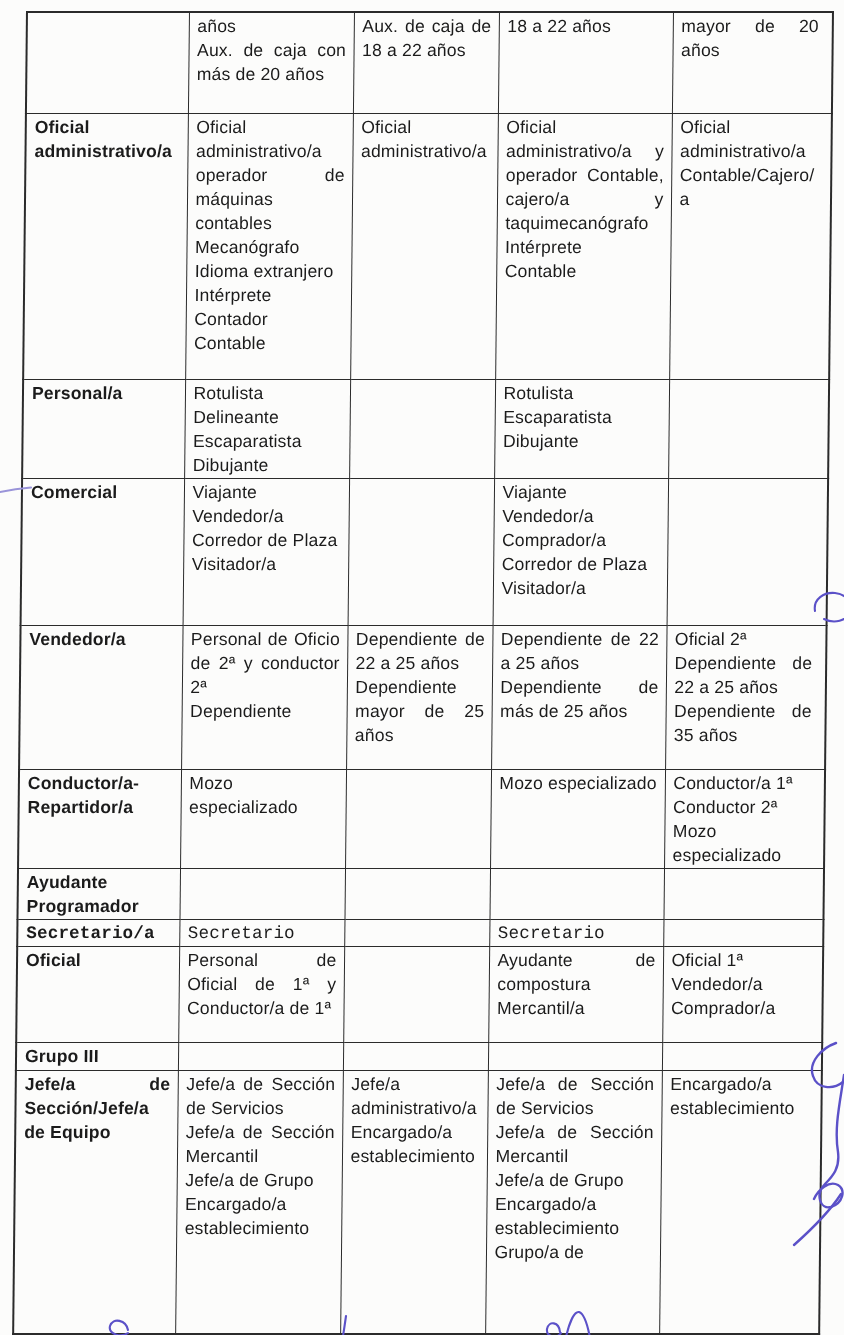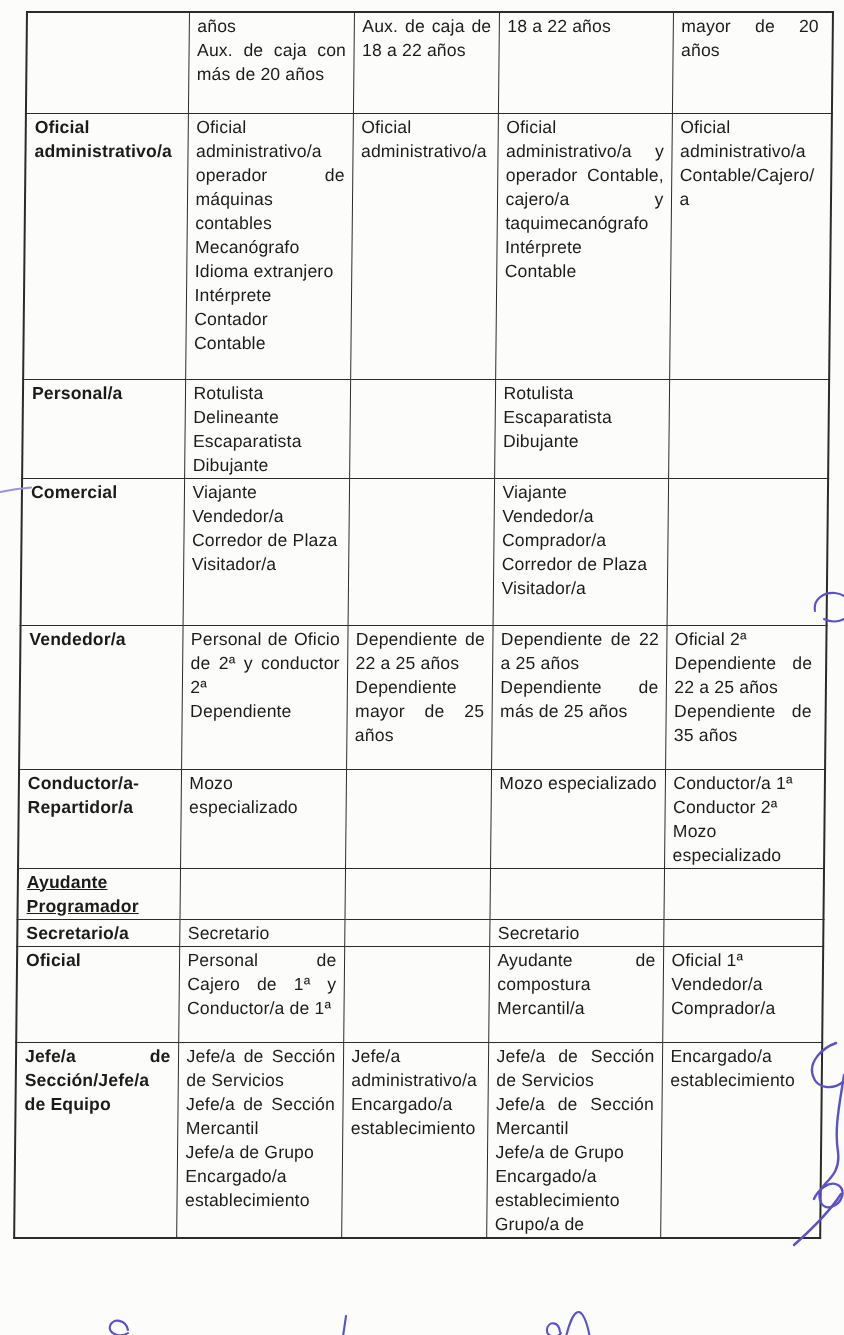--- a/index.html
+++ b/index.html
@@ -39,22 +39,22 @@
   td:nth-child(5){padding-right:13px;}
   .para{text-align:justify;}
   td:first-child .para{text-align:justify;}
   
   tr:nth-child(1){height:101px;}
   tr:nth-child(2){height:266px;}
   tr:nth-child(3){height:97px;}
   tr:nth-child(4){height:147px;}
   tr:nth-child(5){height:144px;}
   tr:nth-child(6){height:98px;}
-  tr:nth-child(7){height:47px;text-decoration:underline;}
-  tr:nth-child(8){height:26px;}
+  tr:nth-child(7){height:47px;}
+  tr:nth-child(8){height:26px;font-family:Liberation Mono, monospace;}
   tr:nth-child(9){height:96px;}
   tr:nth-child(10){height:28px;}
   tr:nth-child(11){height:264px;}
   .ink{
     position:absolute;left:0;top:0;width:844px;height:1335px;
     pointer-events:none;
   }
   .pen{fill:none;stroke:var(--ink);stroke-width:2.4;stroke-linecap:round;stroke-linejoin:round;}
   .pen-thin{fill:none;stroke:var(--ink);stroke-width:2.1;stroke-linecap:round;stroke-linejoin:round;}
   .pen-light{fill:none;stroke:var(--ink-light);stroke-width:2.2;stroke-linecap:round;}
@@ -211,32 +211,41 @@
             <td>
               <div class="para">Secretario</div>
             </td>
             <td></td>
           </tr>
           <tr>
             <td>
               <div class="para">Oficial</div>
             </td>
             <td>
-              <div class="para">Personal de Cajero de 1ª y Conductor/a de 1ª</div>
+              <div class="para">Personal de Oficial de 1ª y Conductor/a de 1ª</div>
             </td>
             <td></td>
             <td>
               <div class="para">Ayudante de compostura</div>
               <div class="para">Mercantil/a</div>
             </td>
             <td>
               <div class="para">Oficial 1ª</div>
               <div class="para">Vendedor/a</div>
               <div class="para">Comprador/a</div>
             </td>
+          </tr>
+          <tr>
+            <td>
+              <div class="para">Grupo III</div>
+            </td>
+            <td></td>
+            <td></td>
+            <td></td>
+            <td></td>
           </tr>
           <tr>
             <td>
               <div class="para">Jefe/a de Sección/Jefe/a de Equipo</div>
             </td>
             <td>
               <div class="para">Jefe/a de Sección de Servicios</div>
               <div class="para">Jefe/a de Sección Mercantil</div>
               <div class="para">Jefe/a de Grupo</div>
               <div class="para">Encargado/a establecimiento</div>

